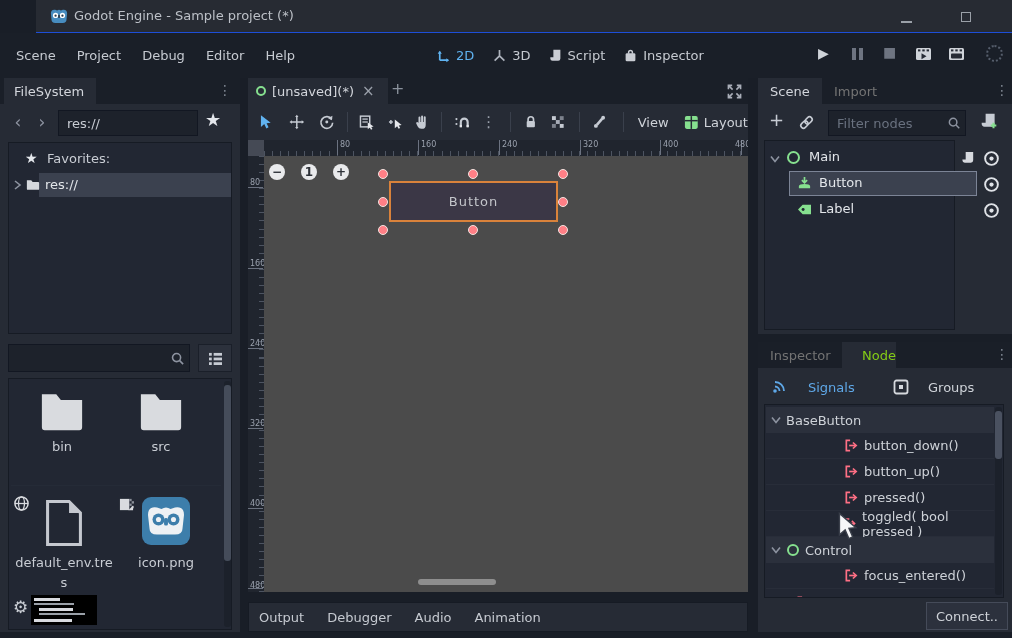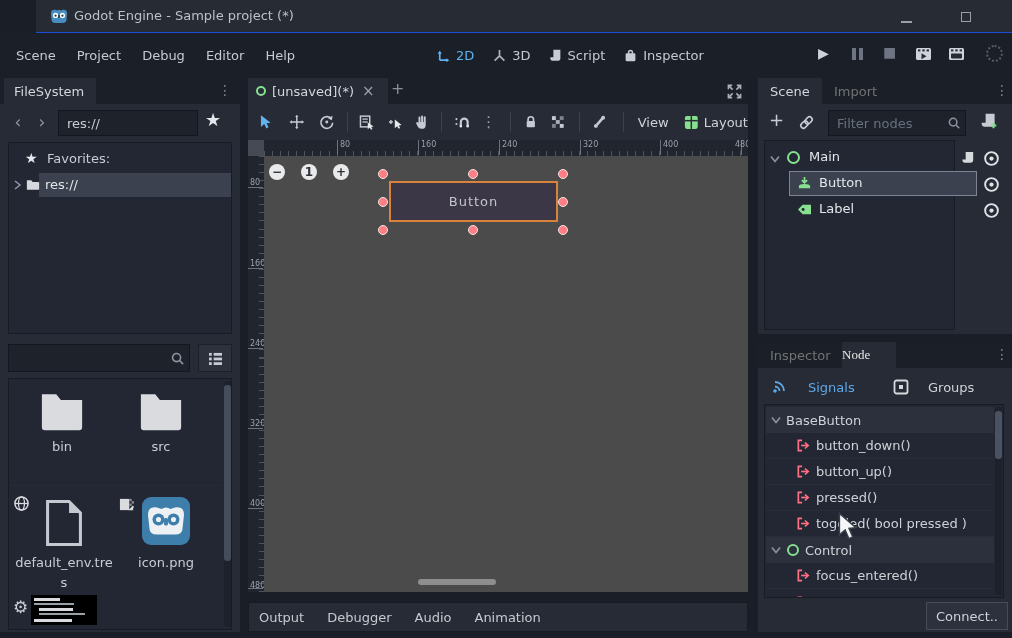--- a/index.html
+++ b/index.html
@@ -22,21 +22,21 @@
   .eye{width:17px;height:17px;}
   .handle{position:absolute;width:10px;height:10px;border-radius:50%;
           background:#ff7f86;border:1.5px solid #f3e3df;box-sizing:border-box;}
   .tickN{position:absolute;top:1px;font-size:8px;color:#9aa1ad;line-height:1;}
   .tickNl{position:absolute;left:2px;font-size:8px;color:#9aa1ad;line-height:1;}
   .majT{position:absolute;top:0;width:1px;height:15px;background:#6b7280;}
   .majTl{position:absolute;left:0;height:1px;width:15px;background:#6b7280;}
   .sep-v{width:1px;height:20px;background:#3a404c;}
   .sigrow{position:absolute;left:1px;width:228px;height:26px;display:flex;align-items:center;}
   .sighead{background:#2b303c;}
-  .sigline{border-bottom:1px solid #30364270;box-sizing:border-box;}
+  .sigline{border-bottom:1px solid #30364270;box-sizing:border-box;padding-left:48px;}
   .circle-btn{position:absolute;width:16px;height:16px;border-radius:50%;background:#e9eaec;color:#2d3138;
               display:flex;align-items:center;justify-content:center;font-size:12px;font-weight:bold;line-height:1;}
   .winbar{width:11px;height:2px;background:#9aa0a8;}
   .winbox{width:10px;height:10px;border:1.5px solid #9aa0a8;box-sizing:border-box;}
 </style>
 </head>
 <body>
 
 <div class="app">
 
@@ -453,21 +453,21 @@
       <span class="abs white" style="left:54px;top:4px;">Label</span>
       <svg class="abs eye" style="left:218px;top:5px;" viewBox="0 0 16 16">
         <circle cx="8" cy="8" r="6" fill="none" stroke="#dfe2e7" stroke-width="1.8"></circle>
           <circle cx="8" cy="8" r="2" fill="#dfe2e7"></circle>
       </svg>
     </div>
   </div>
 
   <div class="abs tabstrip" style="left:758px;top:342px;width:254px;height:26px;"></div>
   <span class="abs dim" style="left:770px;top:348px;">Inspector</span>
-  <div class="abs tab-active" style="left:842px;top:342px;width:54px;height:26px;justify-content:flex-start;color:#e5e5e5;font-family:Liberation Serif, serif;">
+  <div class="abs tab-active" style="left:842px;top:342px;width:54px;height:26px;justify-content:flex-end;color:#84cc16;">
       <span>Node</span>
     </div>
   <div class="abs" style="left:995px;top:346px;color:#7e8591;font-size:14px;"><span>⋮</span></div>
   <div class="abs panel" style="left:758px;top:368px;width:254px;height:264px;"></div>
 
   <svg class="abs" style="left:772px;top:380px;" width="16" height="14" viewBox="0 0 16 14">
     <circle cx="3" cy="11" r="1.8" fill="#5fa8e8"></circle>
     <path d="M3 6.5 a4.5 4.5 0 0 1 4.5 4.5 M3 2 a9 9 0 0 1 9 9" fill="none" stroke="#5fa8e8" stroke-width="1.8"></path>
   </svg>
   <span class="abs" style="left:808px;top:380px;color:#5fa8e8;">Signals</span>

